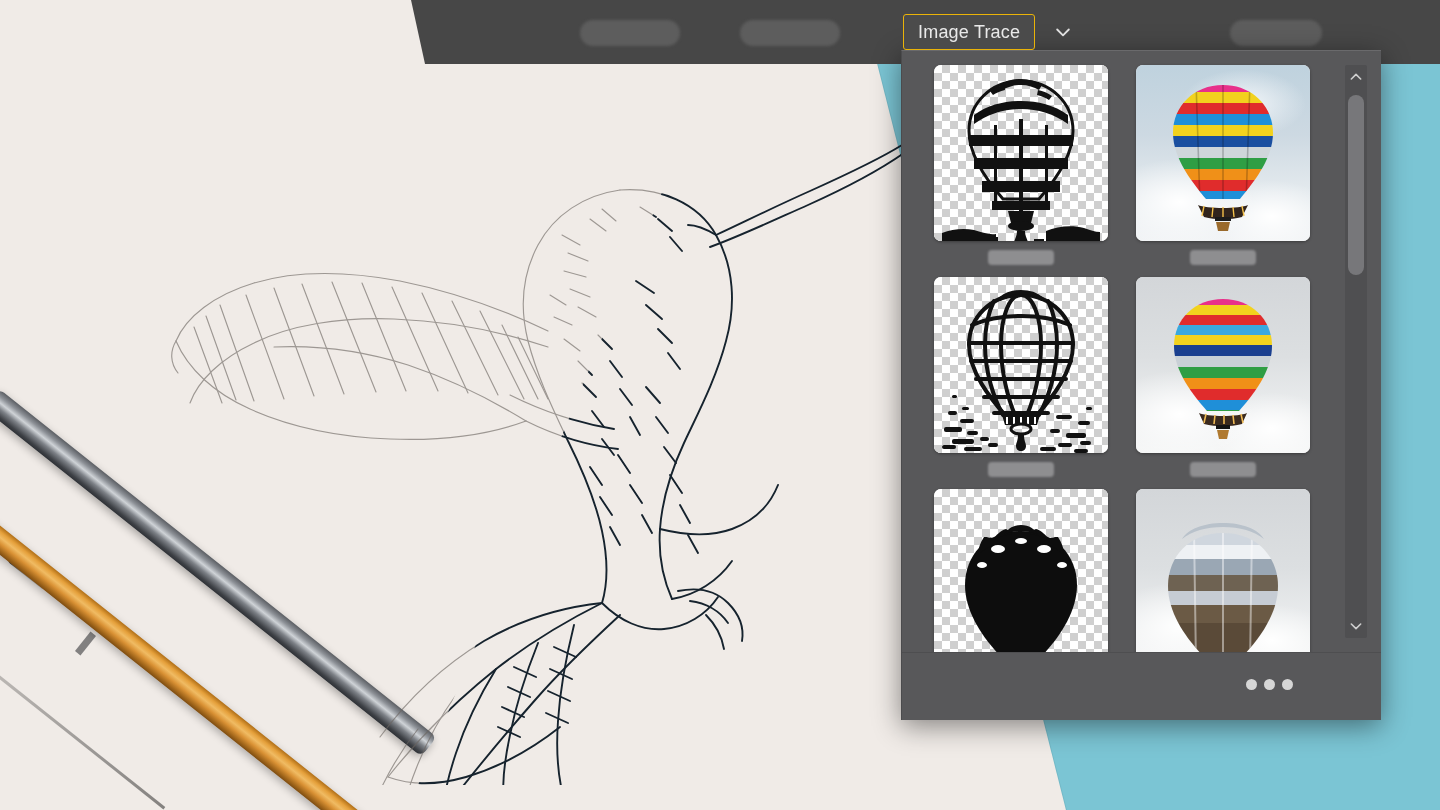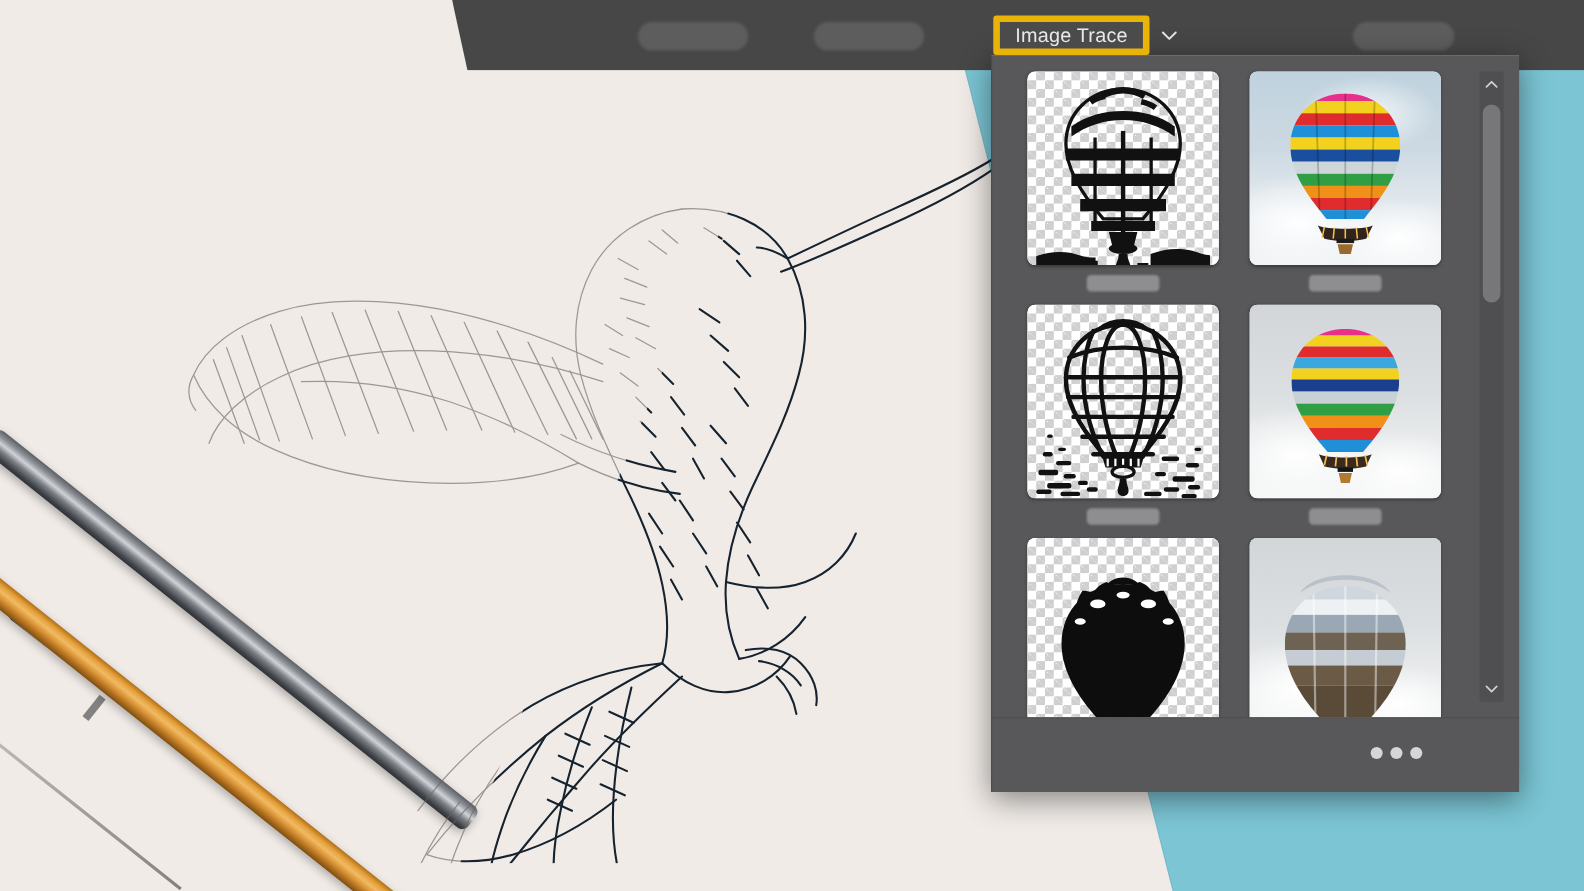--- a/index.html
+++ b/index.html
@@ -131,21 +131,21 @@
   .tb-pill.p3{ left:1230px; width:92px; }
 
   
   #trace-btn{
     position:absolute;
     left:903px; top:14px;
     height:36px;
     display:flex; align-items:center;
     padding:0 14px;
     background:#4b4b4b;
-    border:6px solid #eab308;
+    border:1px solid #eab308;
     border-radius:3px;
     z-index:40;
     cursor:pointer;
   }
   #trace-btn .label{
     color:#e9e9e9;
     font-size:18px;
     letter-spacing:.2px;
     white-space:nowrap;
   }

